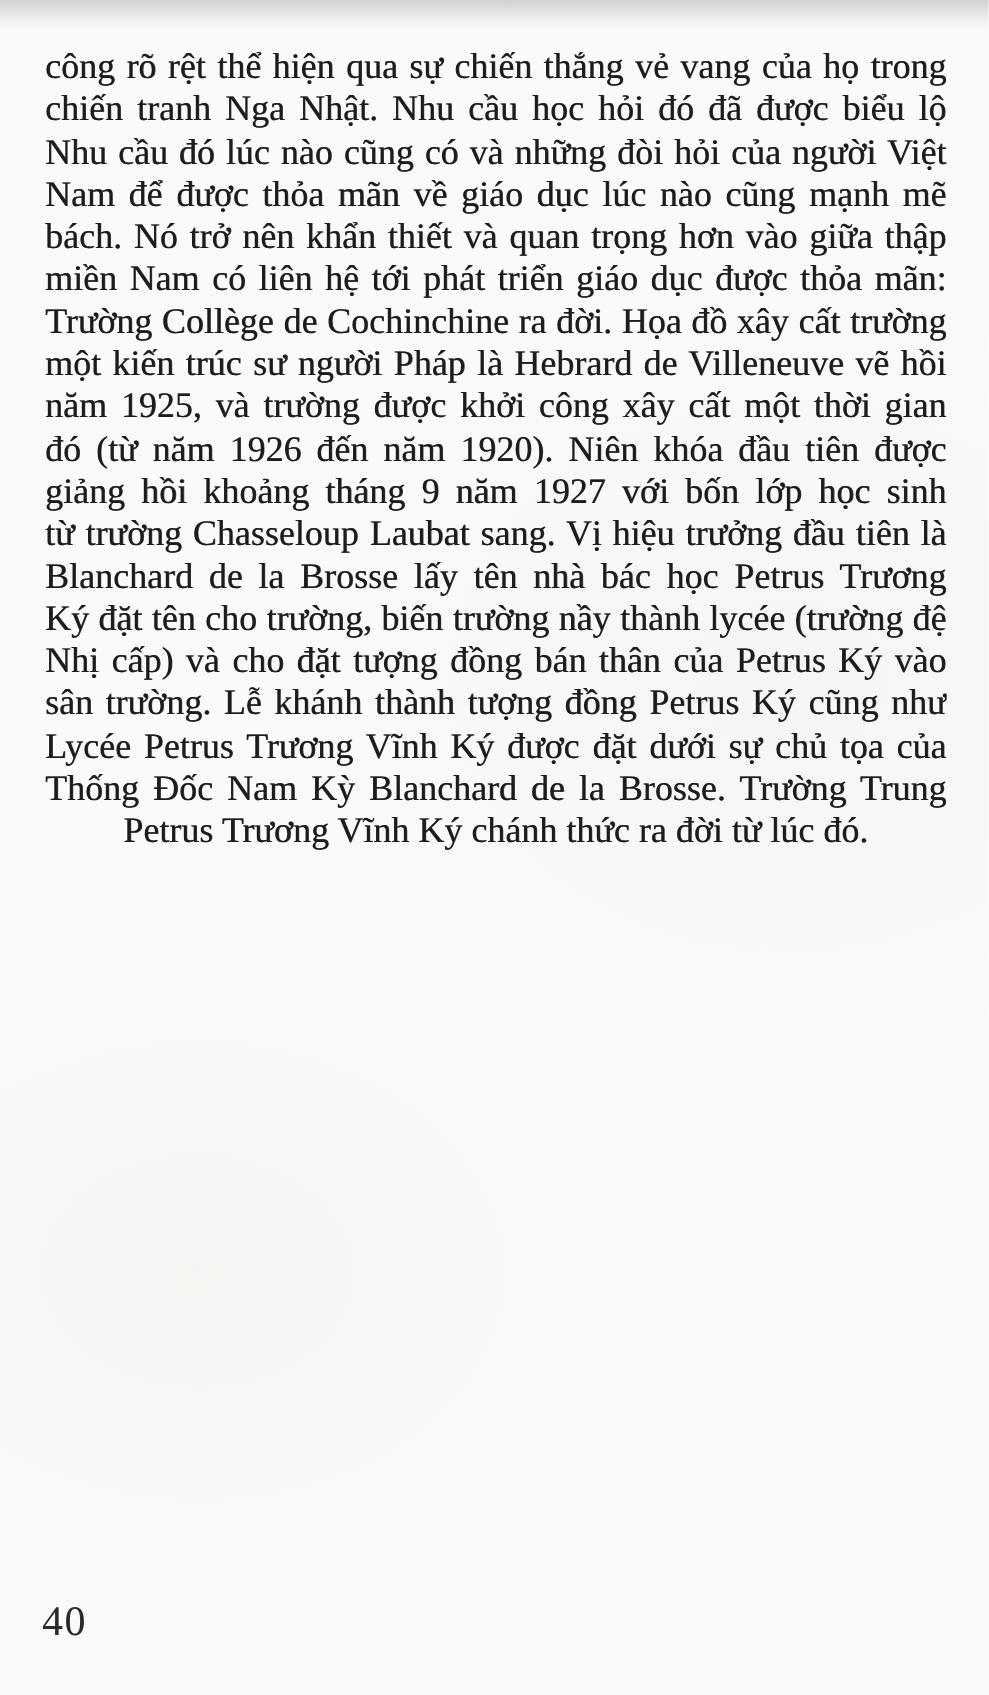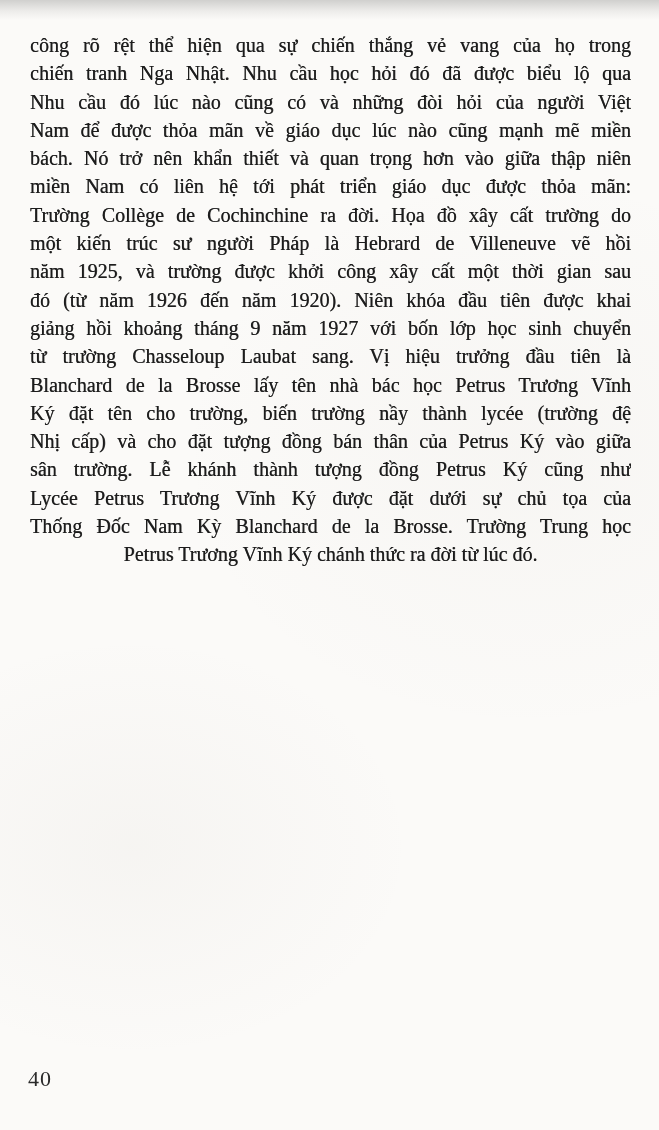--- a/index.html
+++ b/index.html
@@ -30,21 +30,21 @@
     height: 20px;
     background: linear-gradient(to bottom, rgba(110,110,108,0.30), rgba(110,110,108,0.10) 55%, rgba(110,110,108,0) 100%);
     pointer-events: none;
   }
   .text-block {
     position: absolute;
     left: 30px;
     top: 31px;
     width: 601px;
     color: var(--ink);
-    font-size: 20px;
+    font-size: 24px;
     text-shadow: 0.35px 0 0 rgba(20,20,20,0.75); 
   }
   .line {
     height: 28.3px;
     line-height: 28.3px;
     overflow: hidden;
     text-align: justify;
     white-space: normal;
   }
   
@@ -53,21 +53,21 @@
     display: inline-block;
     width: 100%;
     height: 0;
   }
   .line.last { text-align: center; }
   .line.last::after { content: none; }
   .page-number {
     position: absolute;
     left: 28px;
     top: 1066px;
-    font-size: 22px;
+    font-size: 28px;
     color: #2a2a2a;
     letter-spacing: 1px;
   }
 </style>
 </head>
 <body>
 
 <div class="page">
   <div class="scan-shade-top"></div>
 

